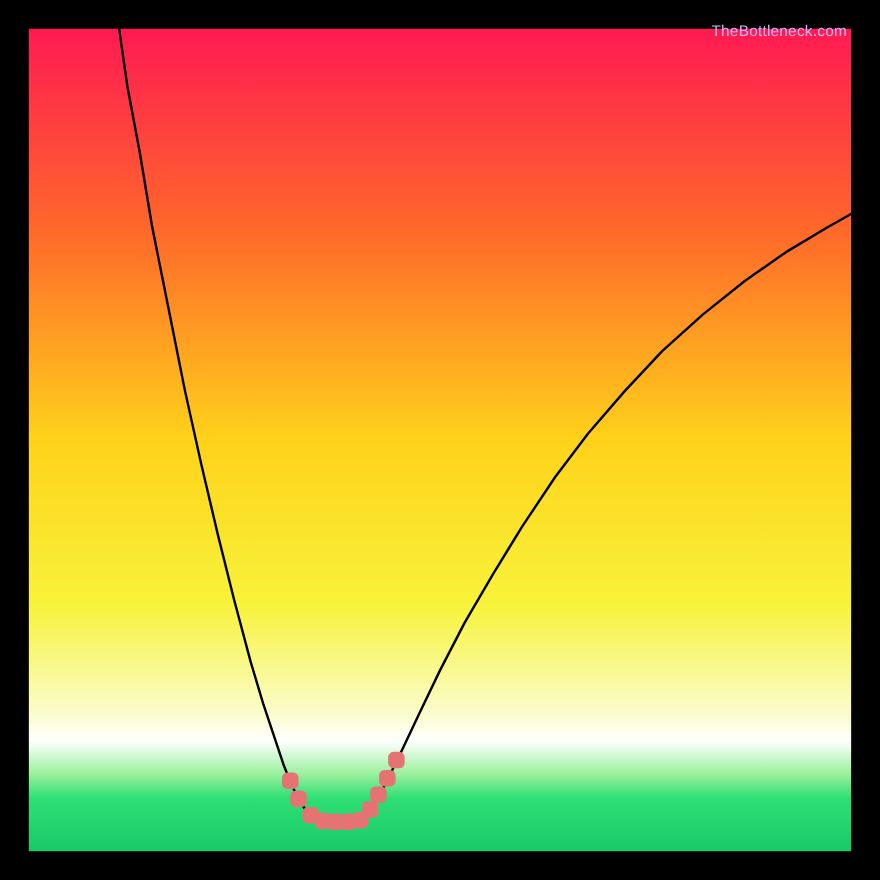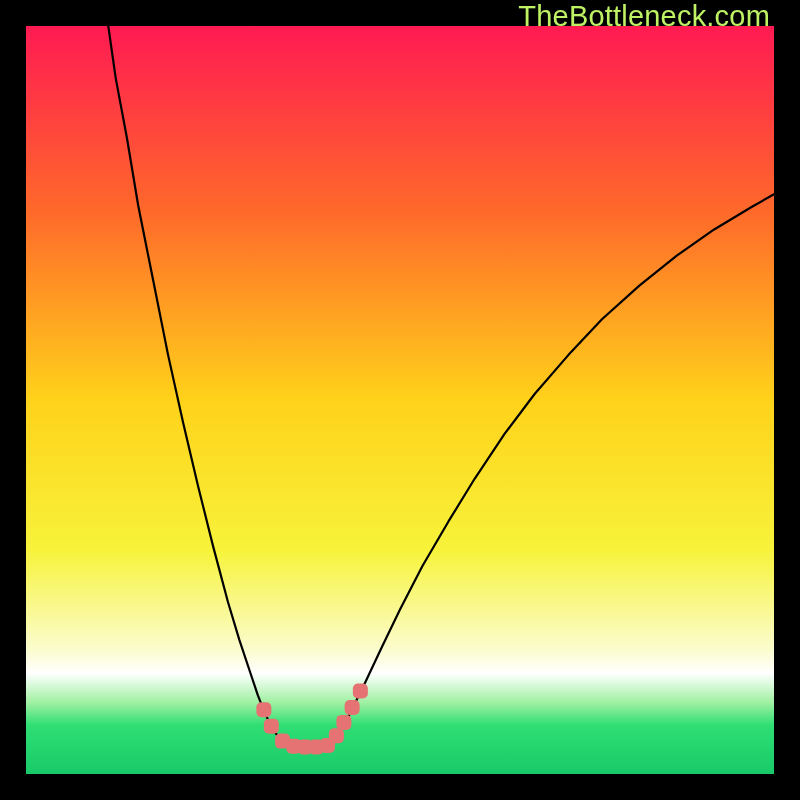--- a/index.html
+++ b/index.html
@@ -20,25 +20,25 @@
   }
   .plot {
     position: absolute;
     left: 0;
     top: 0;
     width: 748px;
     height: 748px;
   }
   .watermark {
     position: absolute;
-    top: 0;
+    top: 20px;
     right: 30px;
     font-family: Arial, Helvetica, sans-serif;
-    font-size: 29px;
-    color: #bef264;
+    font-size: 14px;
+    color: #c4b5fd;
     letter-spacing: 0.2px;
     user-select: none;
   }
   svg { display: block; }
 </style>
 </head>
 <body>
 
 <div class="frame">
   <svg class="plot" viewBox="0 0 748 748">

